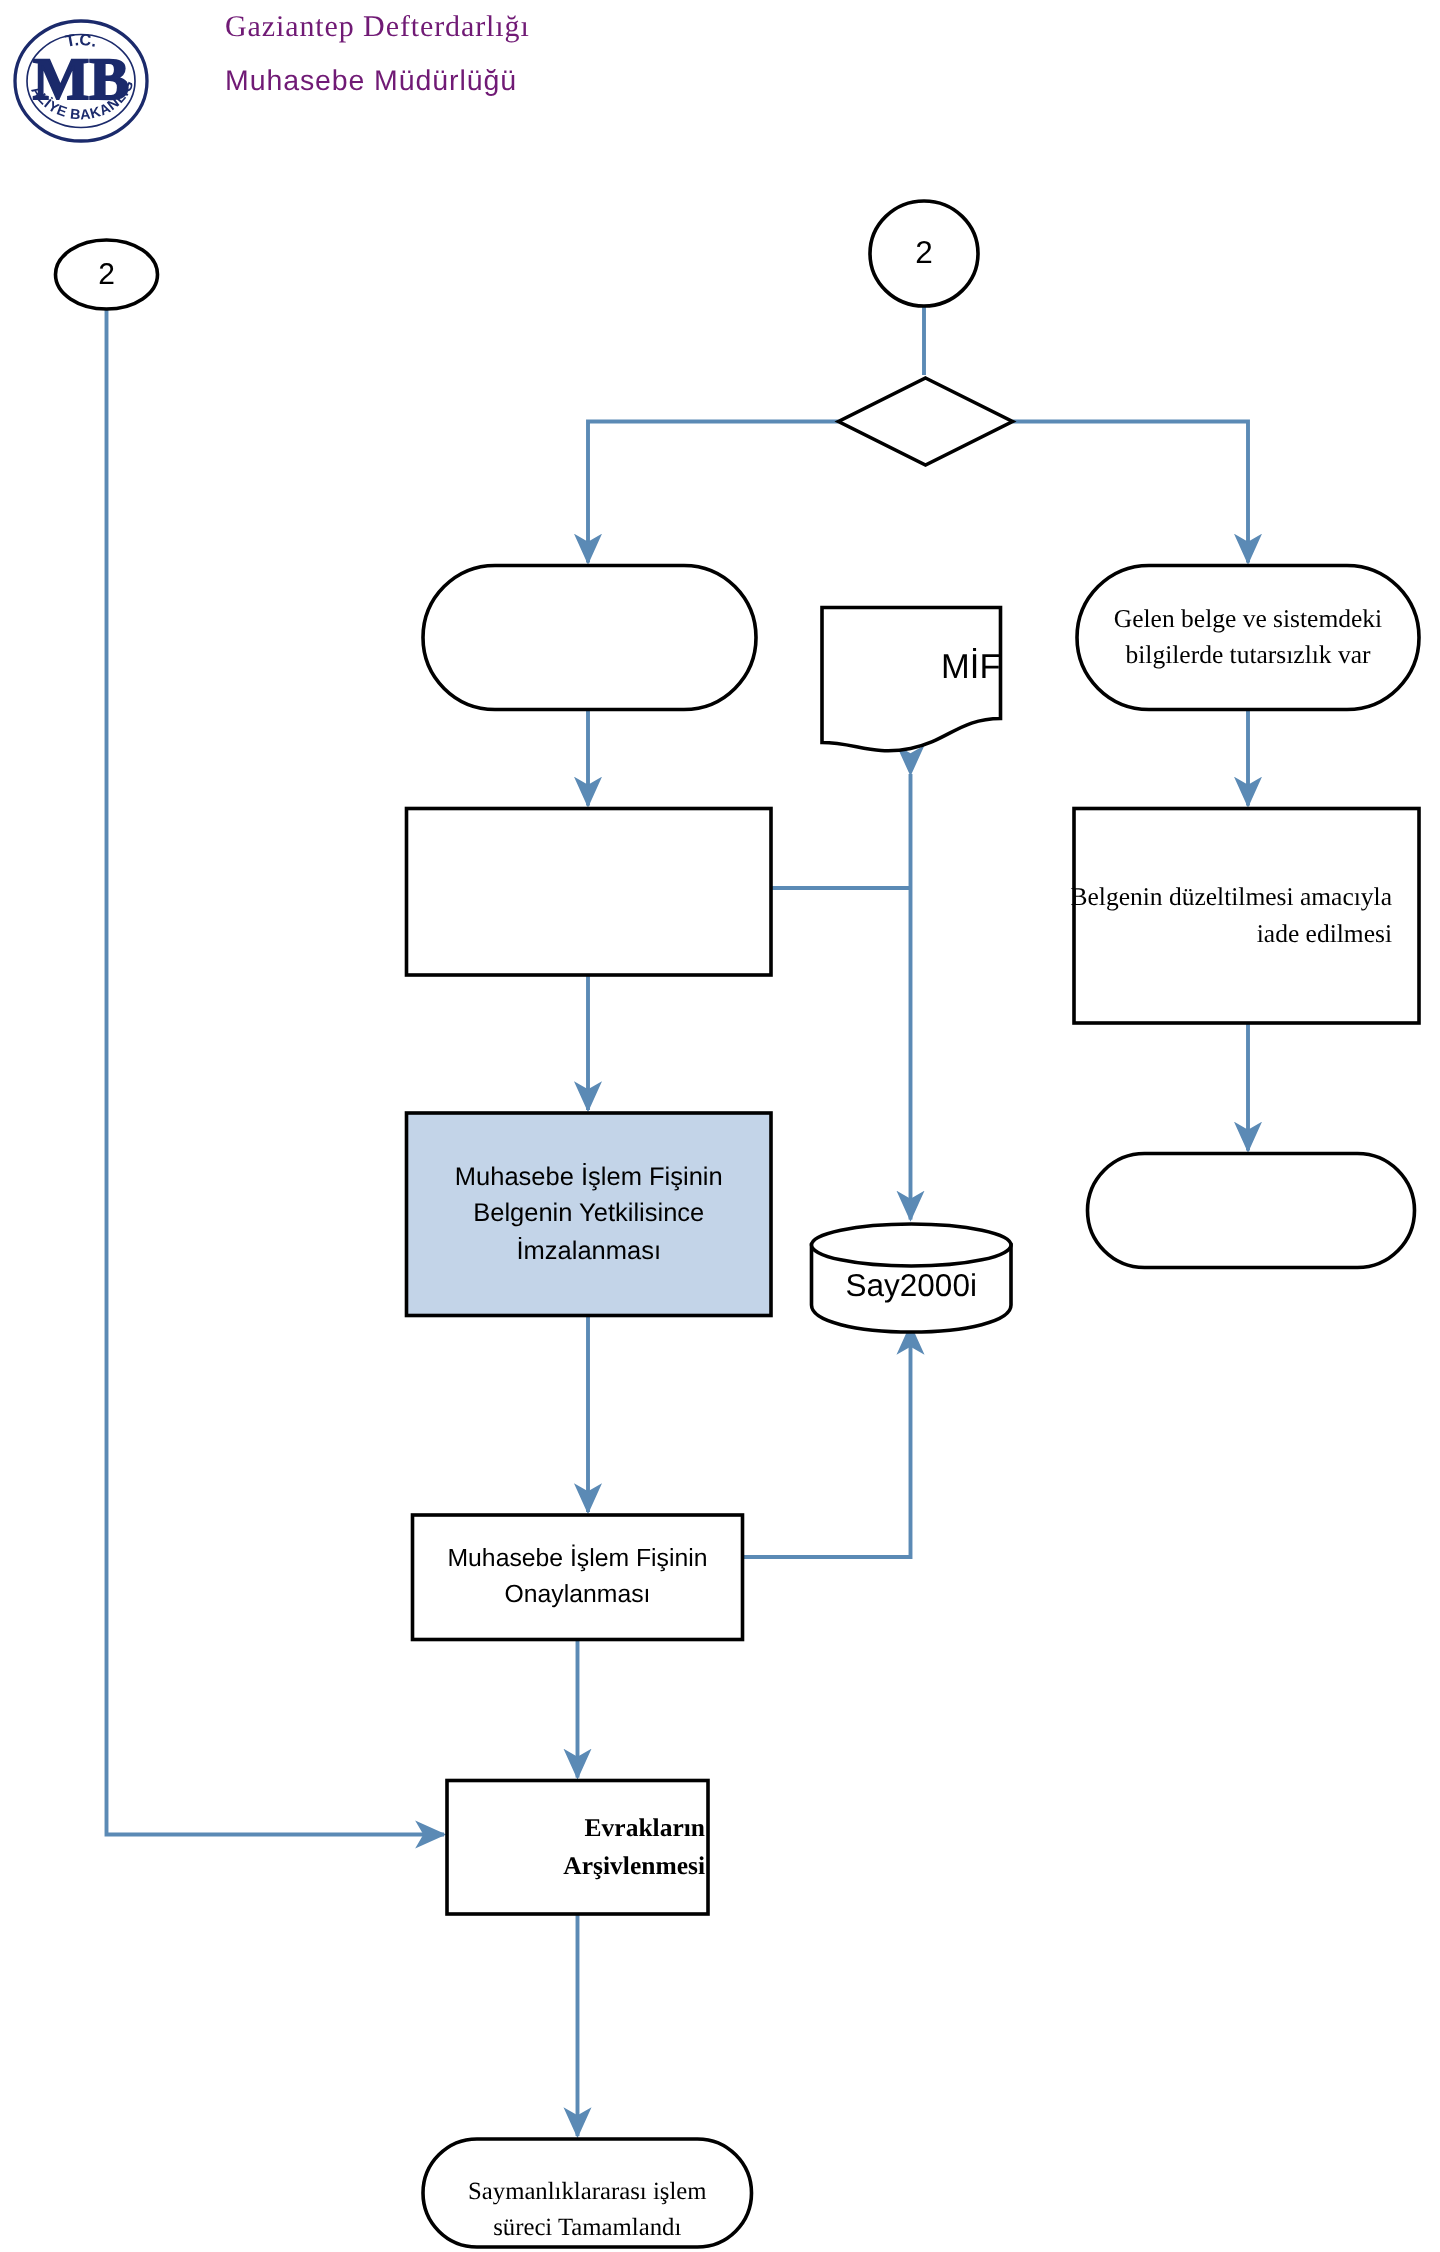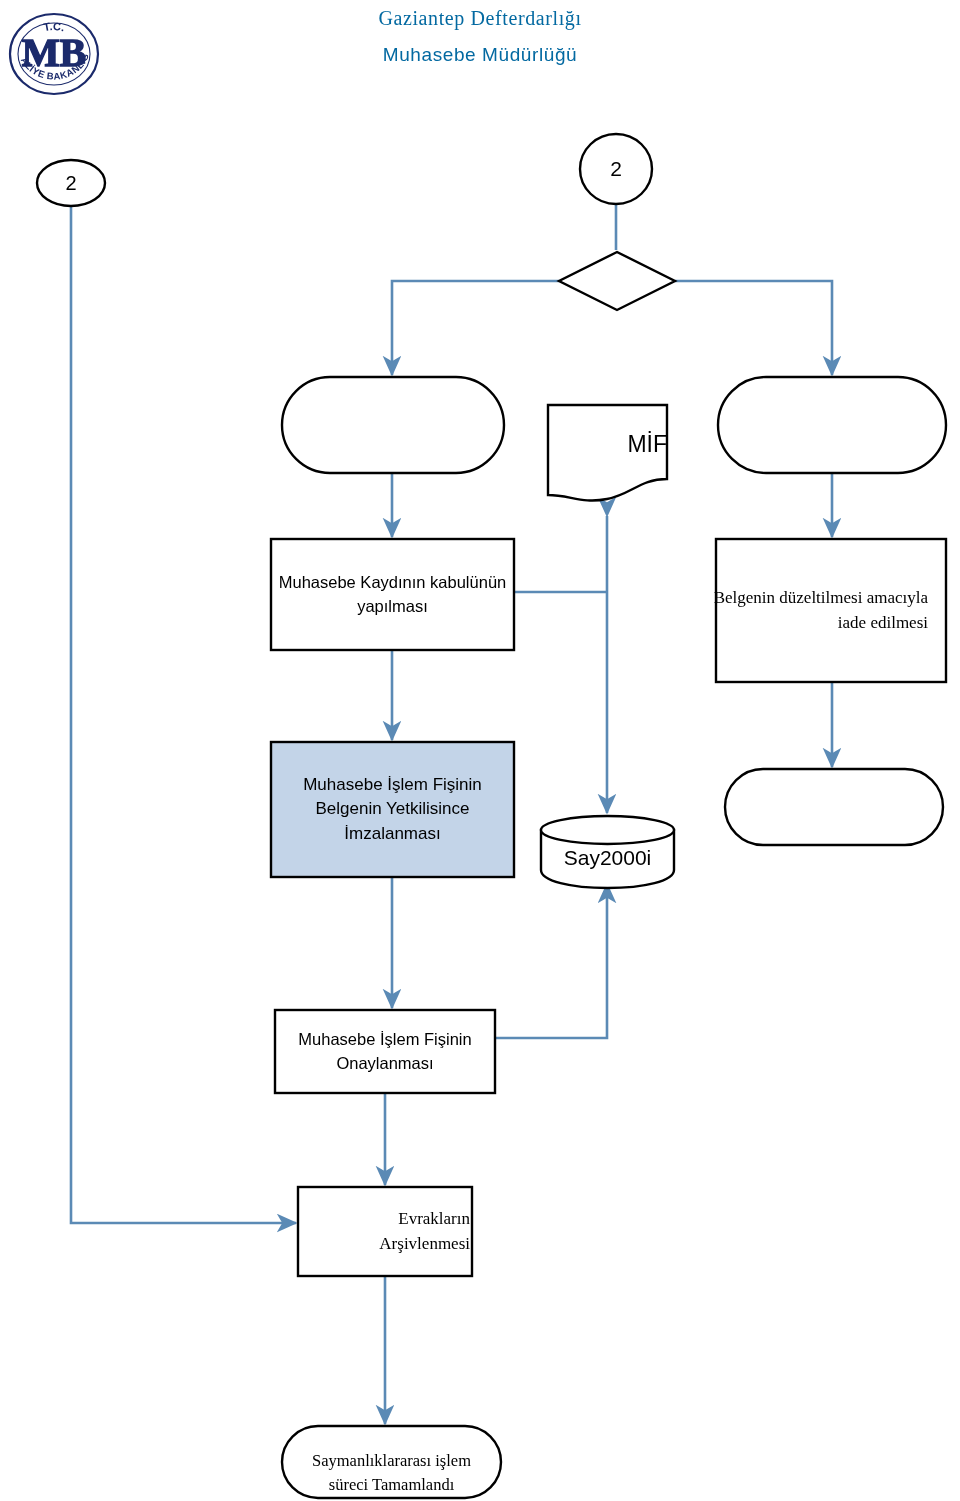--- a/index.html
+++ b/index.html
@@ -24,23 +24,22 @@
     top: 0;
     width: 960px;
     height: 1501px;
   }
 
   
   .hdr-line {
     position: absolute;
     left: 150px;
     width: 660px;
-    text-align: center;
     font-family: "Liberation Sans", sans-serif;
-    color: #0369a1;
+    color: #701a75;
     white-space: nowrap;
   }
   #hdr-org1 {
     top: 7px;
     font-size: 20px;
     letter-spacing: 0.6px;
   }
   #hdr-org2 {
     top: 44px;
     font-size: 19px;
@@ -184,25 +183,25 @@
 
   <div class="node-text sans ctr" style="left:580px; top:153px; width:72px; height:32px; font-size:21px;">
     <span class="ln">2</span>
   </div>
 
 
   <div class="node-text sans lft" style="left:557px; top:420px; width:110px; height:48px; font-size:23px;">
     <span class="ln">MİF</span>
   </div>
 
-
-  <div class="node-text sans ctr" style="left:273px; top:539px; width:239px; height:111px; font-size:16.5px;">
-    <span class="ln">Muhasebe Kaydının kabulünün</span>
-    <span class="ln">yapılması</span>
-  </div>
+  <div class="node-text serif ctr" style="left:722px; top:377px; width:220px; height:96px; font-size:17px;">
+    <span class="ln">Gelen belge ve sistemdeki</span>
+    <span class="ln">bilgilerde tutarsızlık var</span>
+  </div>
+
 
   <div class="node-text serif lft" style="left:704px; top:539px; width:224px; height:143px; font-size:17px; padding-left:2px;">
     <span class="ln">Belgenin düzeltilmesi amacıyla</span>
     <span class="ln">iade edilmesi</span>
   </div>
 
   <div class="node-text sans ctr" style="left:273px; top:742px; width:239px; height:135px; font-size:17px;">
     <span class="ln">Muhasebe İşlem Fişinin</span>
     <span class="ln">Belgenin Yetkilisince</span>
     <span class="ln">İmzalanması</span>
@@ -211,21 +210,21 @@
   <div class="node-text sans ctr" style="left:541px; top:832px; width:133px; height:52px; font-size:21px;">
     <span class="ln">Say2000i</span>
   </div>
 
 
   <div class="node-text sans ctr" style="left:277px; top:1010px; width:216px; height:83px; font-size:16.5px;">
     <span class="ln">Muhasebe İşlem Fişinin</span>
     <span class="ln">Onaylanması</span>
   </div>
 
-  <div class="node-text serif lft" style="left:306px; top:1187px; width:164px; height:89px; font-size:17px;">
+  <div class="node-text serif lft" style="left:306px; top:1187px; width:164px; height:89px; font-size:17px;font-weight:bold;">
     <span class="ln" style="padding-left:8px;">Evrakların</span>
     <span class="ln">Arşivlenmesi</span>
   </div>
 
   <div class="node-text serif ctr" style="left:286px; top:1426px; width:211px; height:93px; font-size:16.5px;">
     <span class="ln">Saymanlıklararası işlem</span>
     <span class="ln">süreci  Tamamlandı</span>
   </div>
 
 </div>

